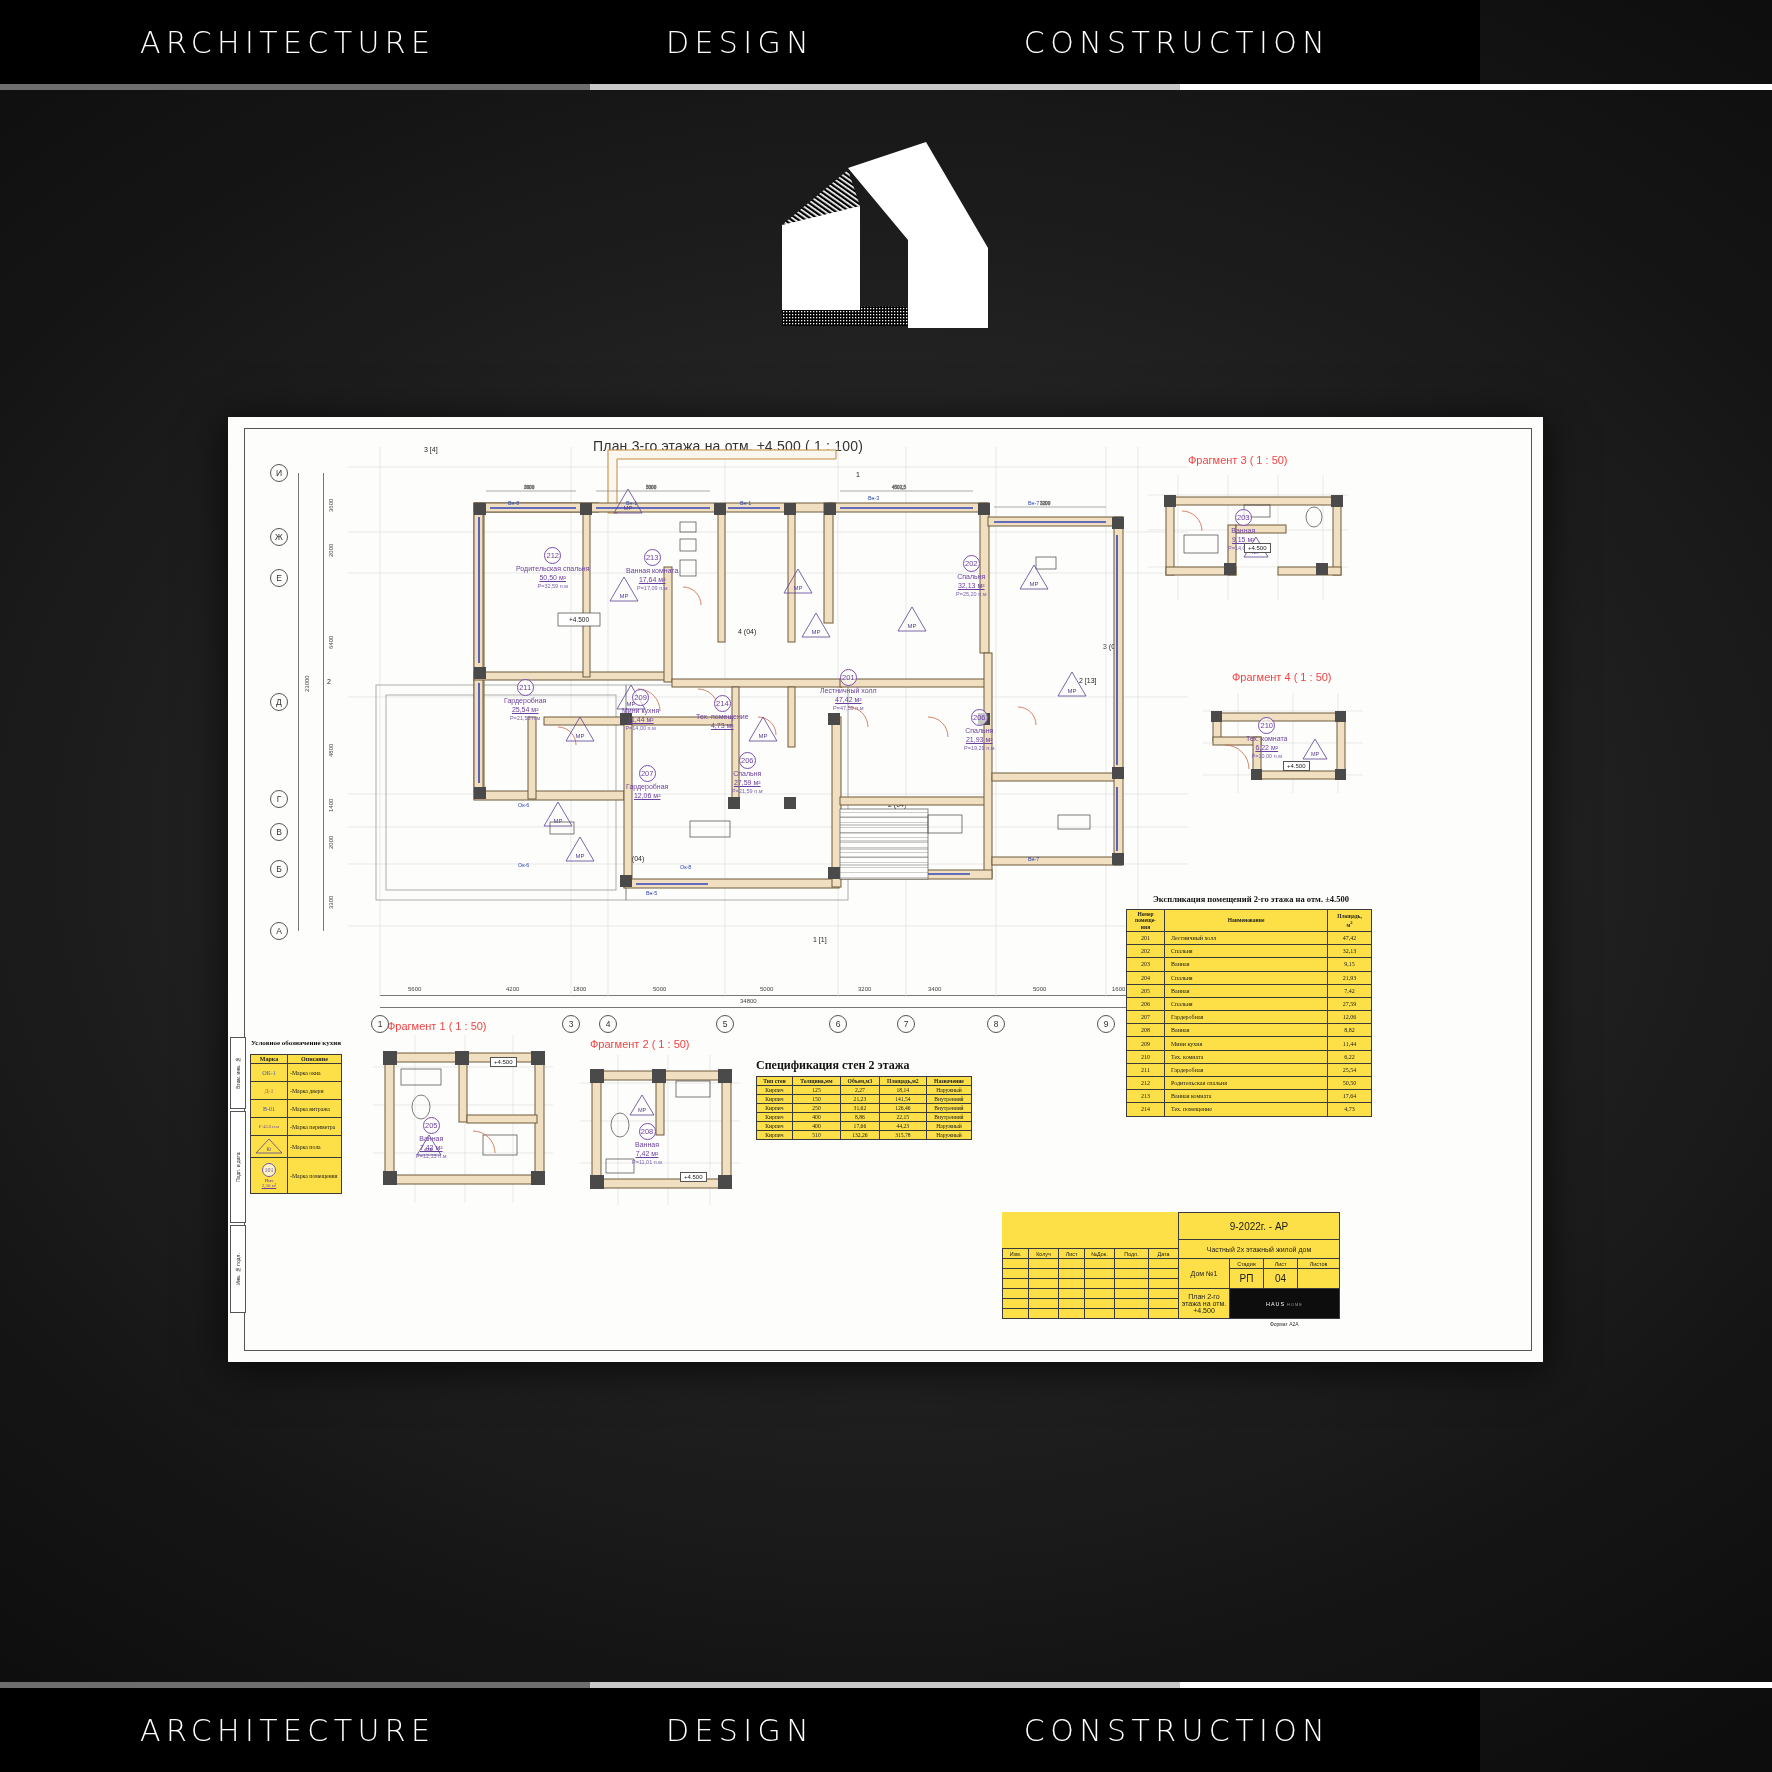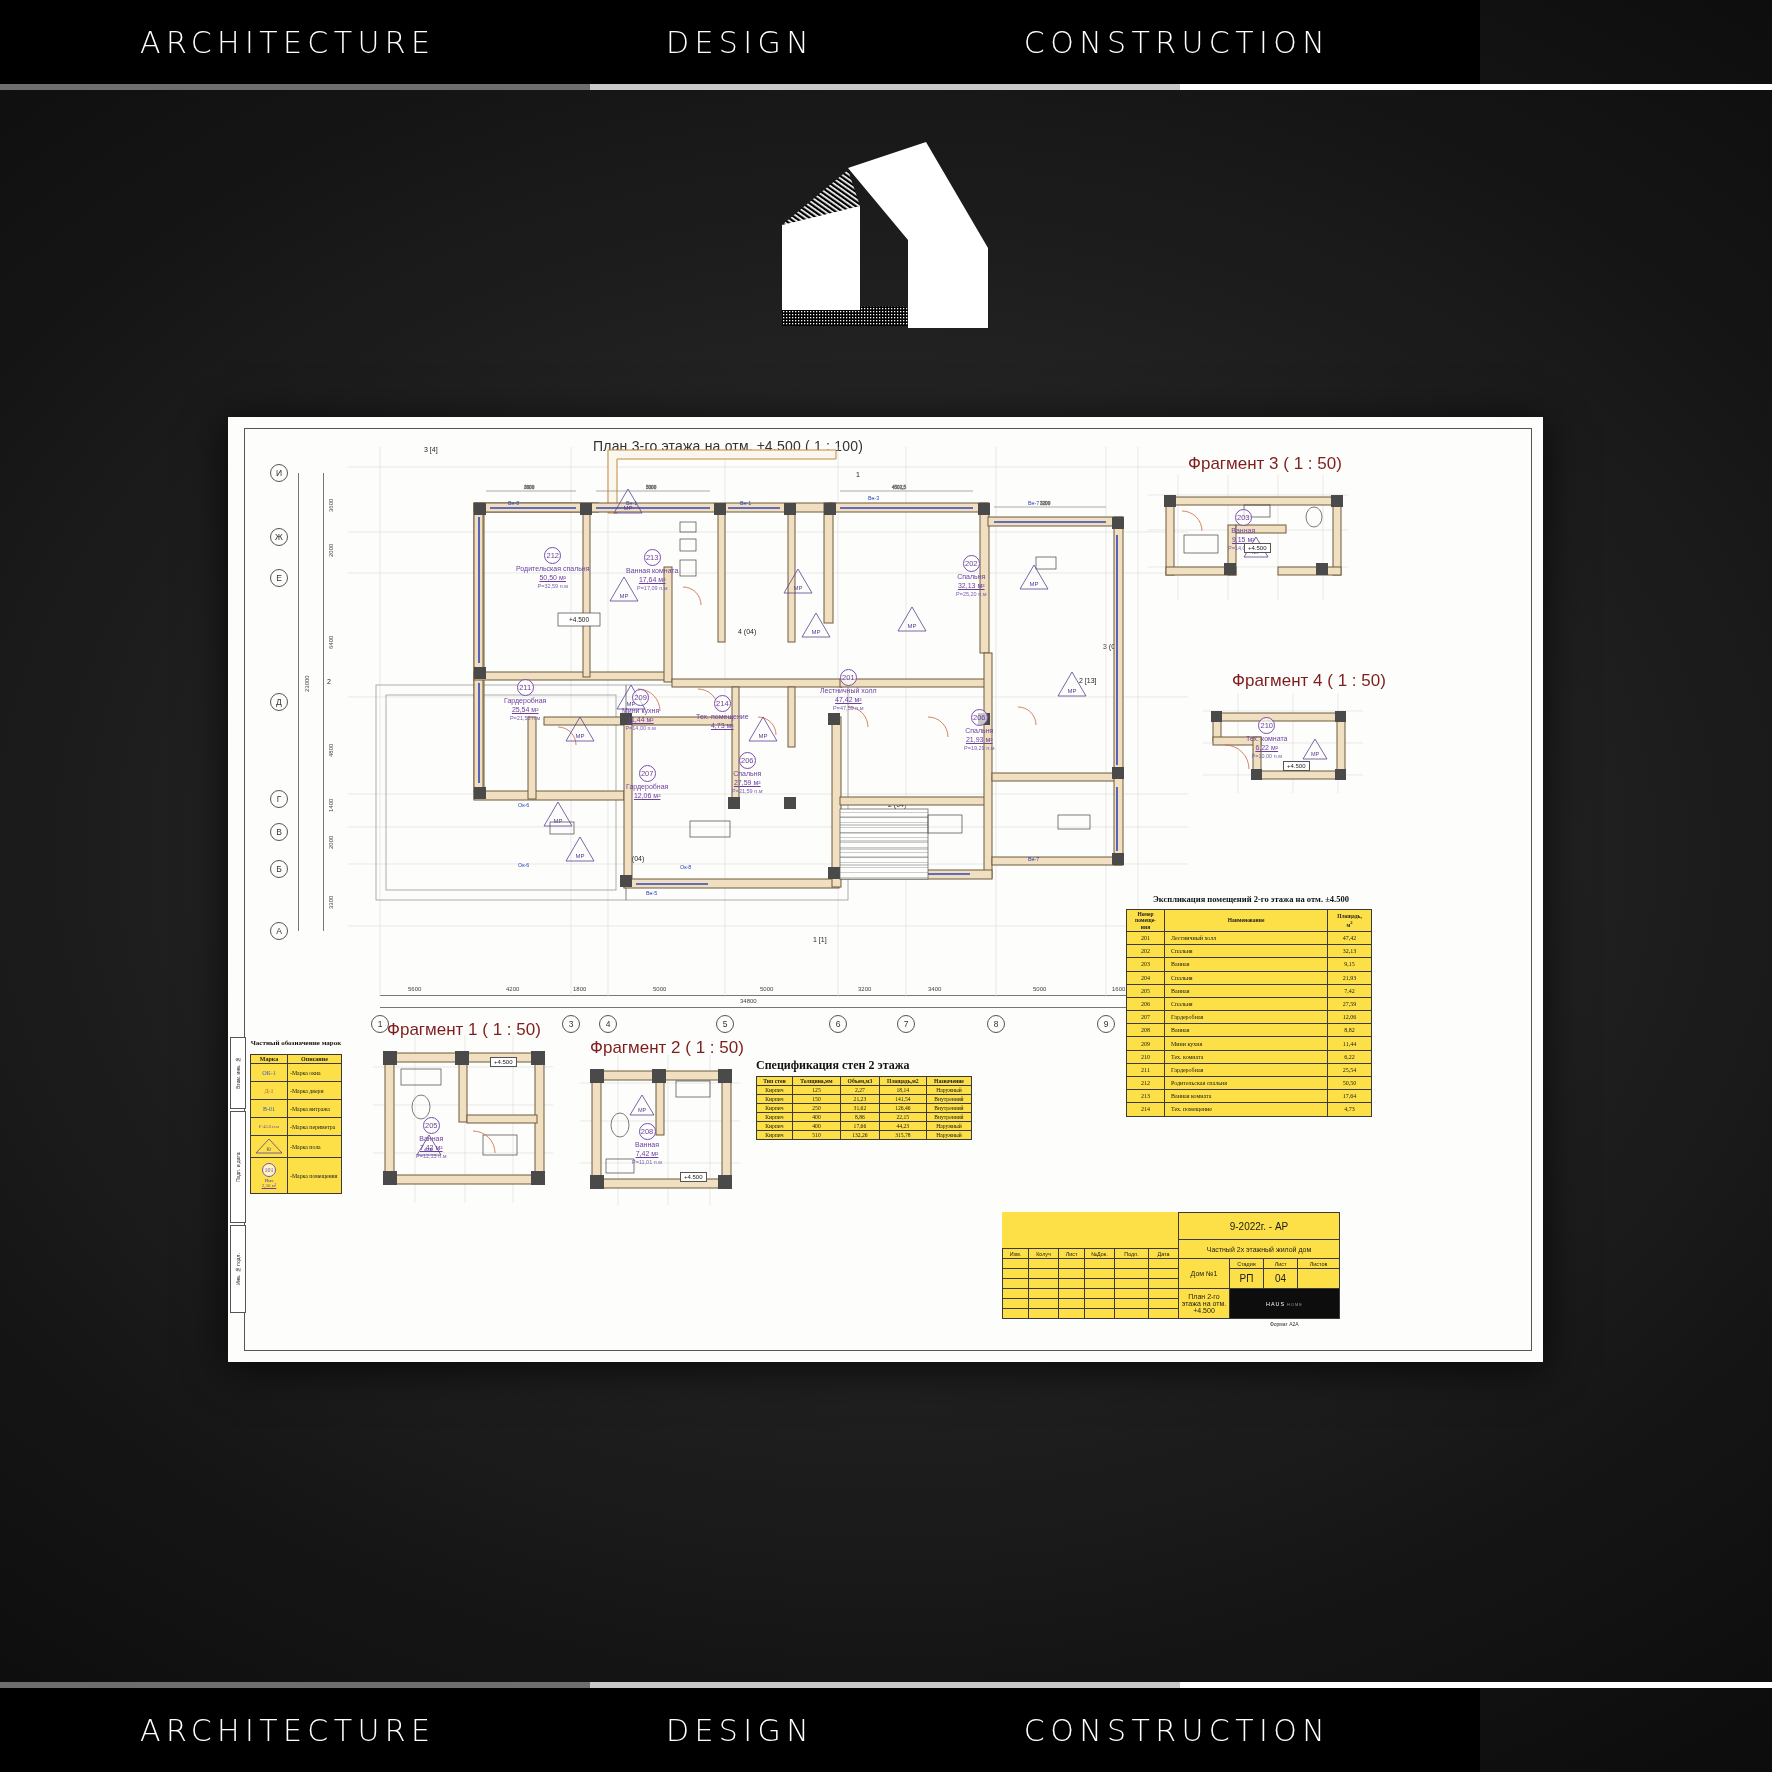--- a/index.html
+++ b/index.html
@@ -87,21 +87,21 @@
     position: absolute;
     font-family: "Liberation Sans", sans-serif;
     color: #222;
     white-space: nowrap;
     line-height: 1;
   }
   .title-main {
     font-size: 14px; color: #333;
     letter-spacing: .2px;
   }
-  .frag-title { font-size: 17px; color: #7f1d1d; }
+  .frag-title { font-size: 11px; color: #ef4444; }
 
   
   .bubble {
     position: absolute;
     width: 18px; height: 18px;
     border: 1px solid #555; border-radius: 50%;
     display: flex; align-items: center; justify-content: center;
     font-size: 8.5px; color: #333;
     background: #fdfdfb;
     font-family: "Liberation Sans", sans-serif;
@@ -878,21 +878,21 @@
         <tr>
           <td>Кирпич</td>
           <td>510</td>
           <td>132,26</td>
           <td>315,78</td>
           <td>Наружный</td>
         </tr>
       </tbody>
   </table>
 
-  <div class="tbl-caption" style="left:22px; top:622px; font-size:7px; width:92px; text-align:center;">Частный обозначение марок</div>
+  <div class="tbl-caption" style="left:22px; top:622px; font-size:7px; width:92px; text-align:center;">Условное обозначение кухня</div>
   <table class="dt" id="legend">
     <thead>
       <tr>
         <th>Марка</th>
         <th>Описание</th>
       </tr>
     </thead>
     <tbody>
       <tr>
         <td class="mk">ОК-1</td>

